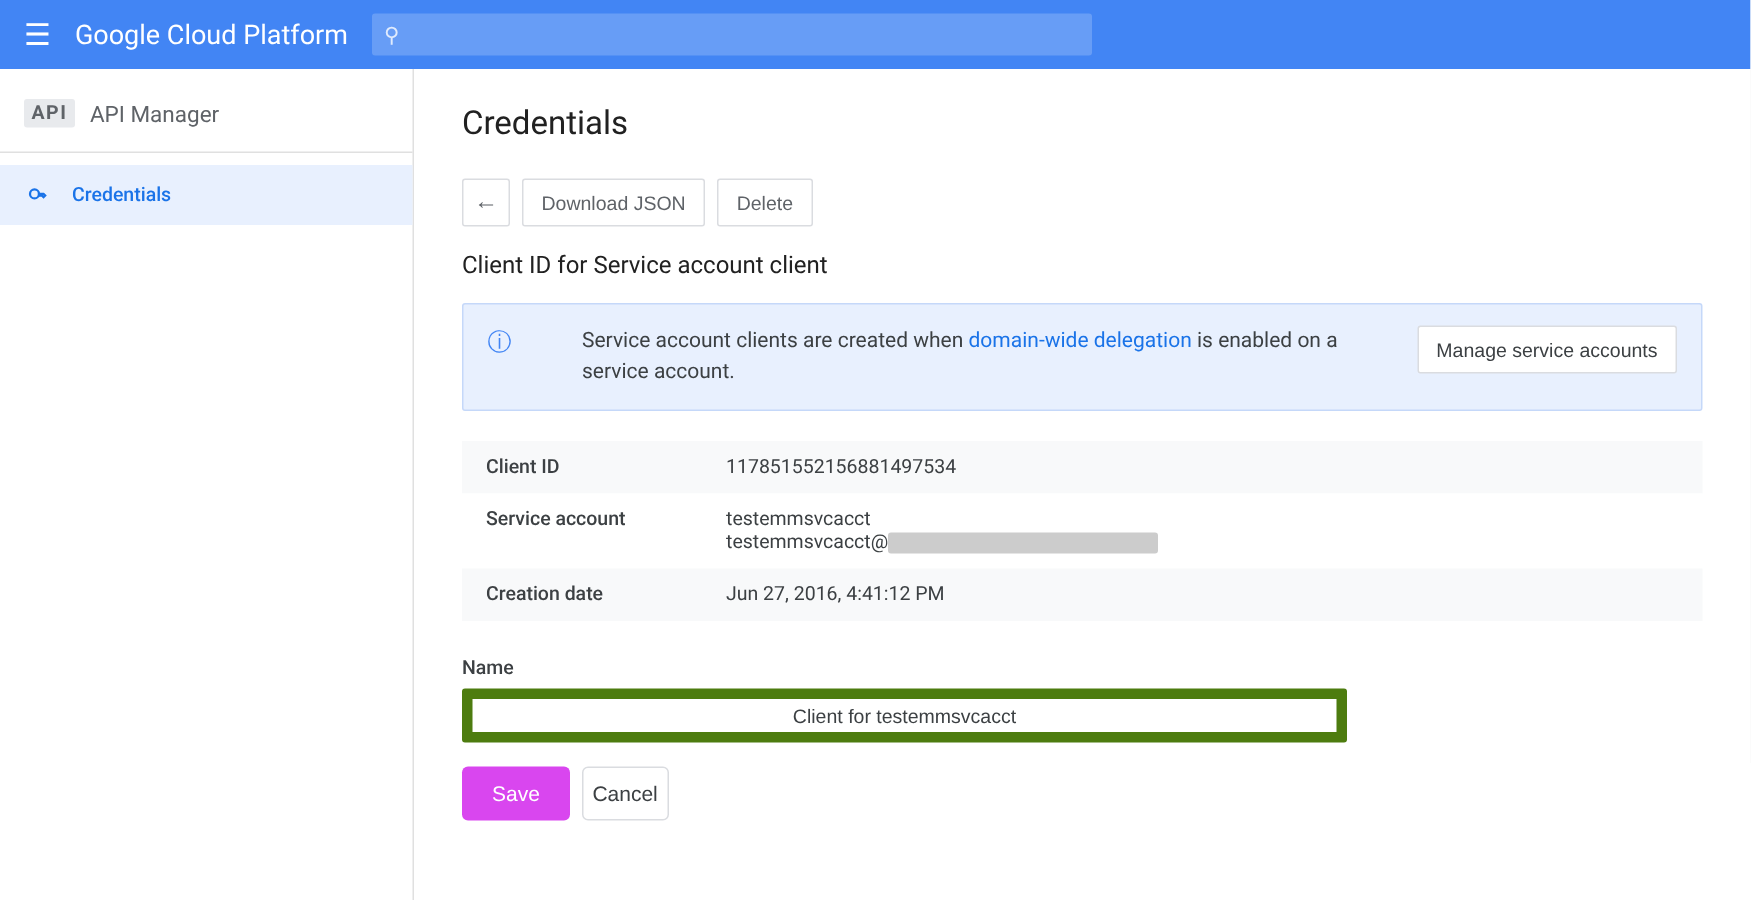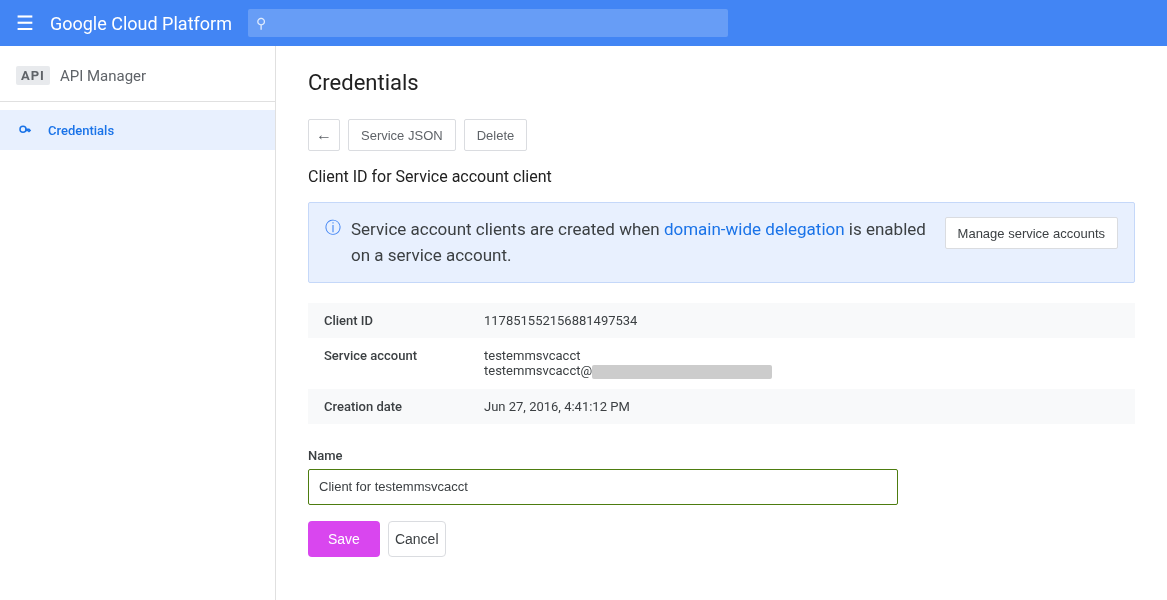--- a/index.html
+++ b/index.html
@@ -182,23 +182,24 @@
       gap: 10px;
       flex: 1;
     }
     .info-icon {
       color: #4285f4;
       font-size: 16px;
       margin-top: 1px;
       flex-shrink: 0;
     }
     .info-text {
-      font-size: 17px;
+      font-size: 14px;
       color: #3c4043;
       line-height: 1.5;
+      margin-left: 37px;
     }
     .info-link {
       color: #1a73e8;
       text-decoration: none;
     }
     .btn-manage {
       height: 32px;
       border: 1px solid #dadce0;
       background: #fff;
       border-radius: 2px;
@@ -244,28 +245,29 @@
     
     .field-label {
       font-size: 13px;
       font-weight: 500;
       color: #3c4043;
       margin-bottom: 6px;
     }
     .name-input {
       width: 590px;
       height: 36px;
-      border: 1px solid #4d7c0f;
+      border: 7px solid #4d7c0f;
       border-radius: 2px;
       padding: 0 10px;
       font-size: 13px;
       color: #3c4043;
       outline: none;
       display: block;
       margin-bottom: 16px;
+      text-align: center;
     }
 
     
     .action-buttons {
       display: flex;
       gap: 8px;
     }
     .btn-save {
       height: 36px;
       background: #d946ef;
@@ -316,21 +318,21 @@
       </span>
       <span class="sidebar-item-label">Credentials</span>
     </div>
   </div>
 
   <div class="main">
     <div class="page-title">Credentials</div>
 
     <div class="toolbar">
       <button class="btn-icon">←</button>
-      <button class="btn-outline">Service JSON</button>
+      <button class="btn-outline">Download JSON</button>
       <button class="btn-outline">Delete</button>
     </div>
 
     <div class="client-id-title">Client ID for Service account client</div>
 
     <div class="info-box">
       <div class="info-box-content">
         <span class="info-icon">ⓘ</span>
         <span class="info-text">
           <span>Service account clients are created when </span><a class="info-link" href="#">domain-wide delegation</a><span> is enabled on a service account.</span>

